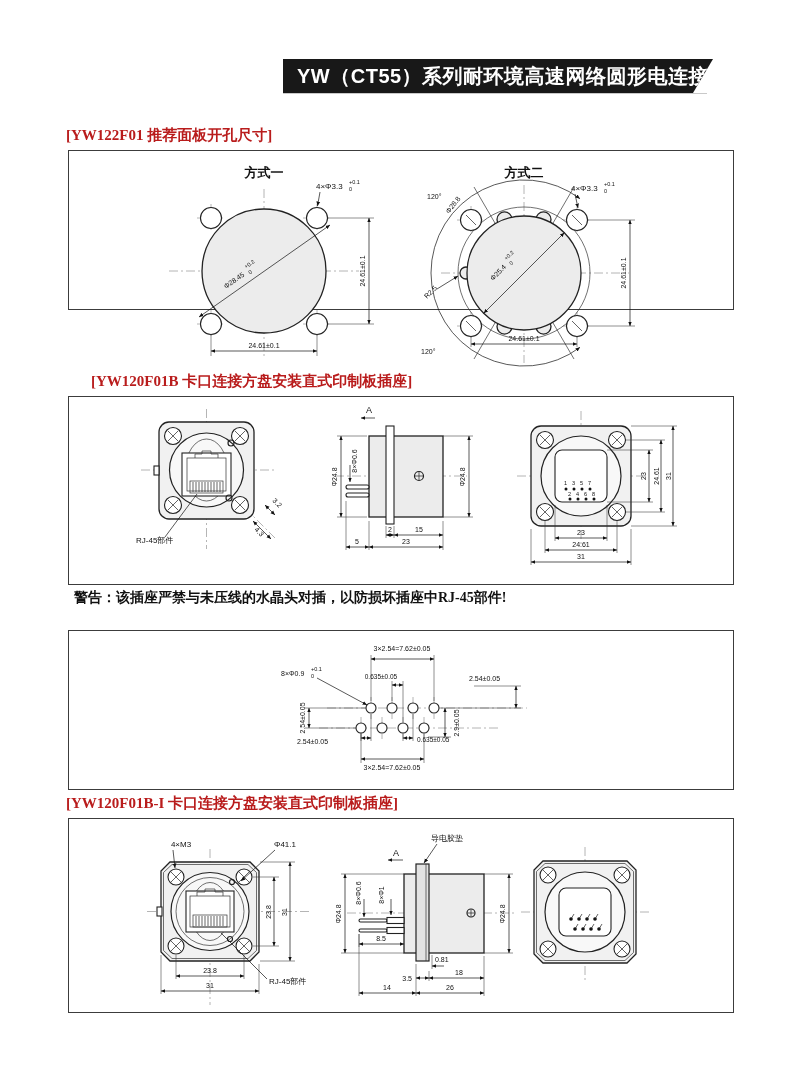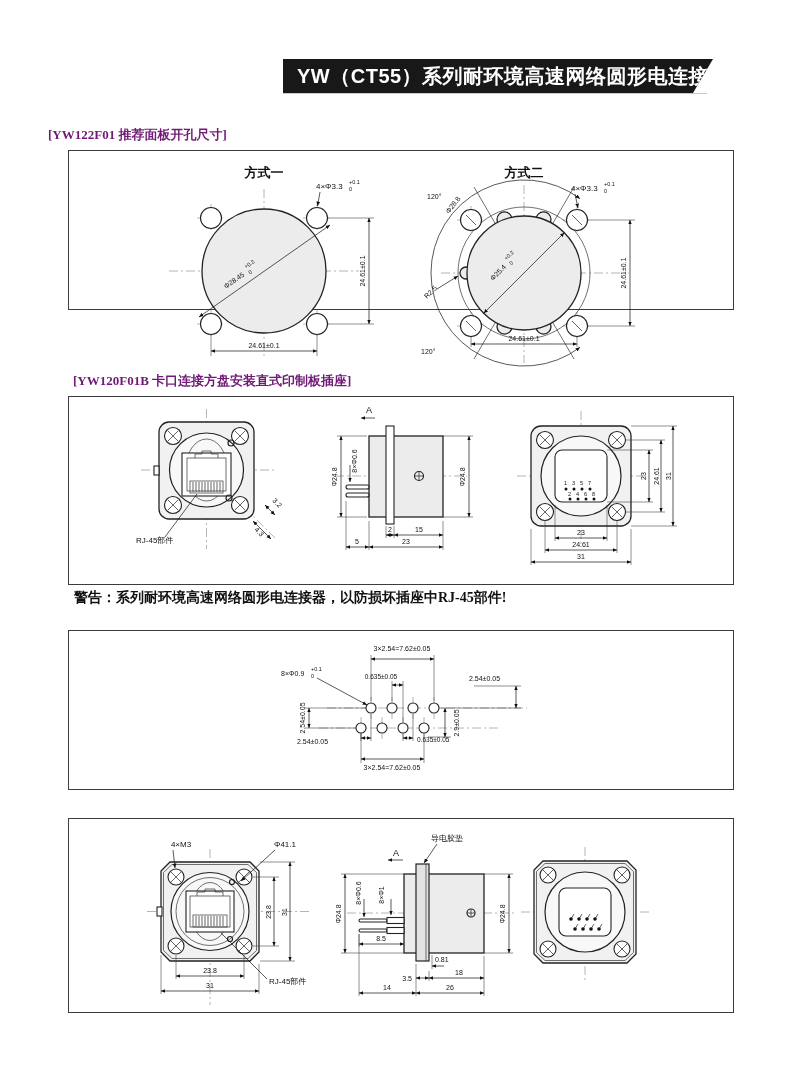--- a/index.html
+++ b/index.html
@@ -4,21 +4,21 @@
 <style>
   html,body{margin:0;padding:0;background:#fff;}
   .page{position:relative;width:800px;height:1086px;background:#fff;overflow:hidden;
         font-family:"Liberation Serif",serif;}
   .banner{position:absolute;left:283px;top:59px;width:430px;height:34px;background:#181818;
           clip-path:polygon(0 0,100% 0,calc(100% - 20px) 100%,0 100%);
           color:#fff;font-family:"Liberation Sans",sans-serif;font-weight:bold;
           font-size:20px;line-height:34px;padding-left:14px;box-sizing:border-box;
           letter-spacing:0.5px;white-space:nowrap;}
   .banner-shadow{position:absolute;left:283px;top:93px;width:424px;height:1px;background:#c9c9c9;}
-  .sec-heading{position:absolute;left:48px;font-weight:bold;font-size:13px;color:#701a75;white-space:nowrap;}
+  .sec-heading{position:absolute;left:66px;font-weight:bold;font-size:15px;color:#b91c1c;white-space:nowrap;}
   .warning{position:absolute;left:74px;font-weight:bold;font-size:14px;color:#111;white-space:nowrap;}
   .box{position:absolute;left:68px;width:666px;border:1.5px solid #3c3c3c;box-sizing:border-box;background:#fff;}
   svg{display:block;}
   svg text{font-family:"Liberation Sans",sans-serif;font-size:8px;fill:#111;}
   .ttl{font-family:"Liberation Serif",serif;font-size:13px;font-weight:bold;}
   .t9{font-size:9px;}.t7{font-size:7px;}.t65{font-size:6.5px;}.t5{font-size:5.5px;}
   .tol{font-size:5.5px;}
   .fillg{fill:#ececec;stroke:#222;stroke-width:1.3;}
   .plate{fill:#f1f1f1;stroke:#222;stroke-width:1.3;}
   .olf{fill:#f8f8f8;stroke:#222;stroke-width:1.2;}
@@ -238,21 +238,21 @@
         <line class="dim" x1="486" y1="141" x2="538" y2="141" marker-start="url(#a2)" marker-end="url(#a2)"></line>
         <text class="t7" x="512" y="138" text-anchor="middle">23</text>
         <line class="dim" x1="476" y1="153" x2="548" y2="153" marker-start="url(#a2)" marker-end="url(#a2)"></line>
         <text class="t7" x="512" y="150" text-anchor="middle">24.61</text>
         <line class="dim" x1="462" y1="165" x2="562" y2="165" marker-start="url(#a2)" marker-end="url(#a2)"></line>
         <text class="t7" x="512" y="162" text-anchor="middle">31</text>
       </g>
     </svg>
   </div>
 
-  <div class="warning" style="top:589px;">警告：系列耐环境高速网络圆形电连接器，以防损坏插座中RJ-45部件!</div>
+  <div class="warning" style="top:589px;">警告：该插座严禁与未压线的水晶头对插，以防损坏插座中RJ-45部件!</div>
 
   <div class="box" style="top:630px;height:160px;">
     <svg width="663" height="157" viewBox="0 0 663 157">
       <defs>
         <marker id="a3" viewBox="0 0 10 10" refX="8" refY="5" markerWidth="8" markerHeight="8" orient="auto-start-reverse">
           <path d="M0,1.6 L8,5 L0,8.4 z" fill="#111"></path>
         </marker>
       </defs>
       <g>
         <path class="cl" d="M258,77 H458 M250,97 H430"></path>
@@ -301,20 +301,21 @@
         <line class="dim" x1="376" y1="77" x2="376" y2="106" marker-start="url(#a3)" marker-end="url(#a3)"></line>
         <text class="t7" transform="translate(390,92) rotate(-90)" text-anchor="middle">2.9±0.05</text>
 
         <path class="ext" d="M292,102 V132 M355,102 V132"></path>
         <line class="dim" x1="292" y1="128" x2="355" y2="128" marker-start="url(#a3)" marker-end="url(#a3)"></line>
         <text class="t7" x="323" y="139" text-anchor="middle">3×2.54=7.62±0.05</text>
       </g>
     </svg>
   </div>
 
+  <div class="sec-heading" style="top:794px;">[YW120F01B-I 卡口连接方盘安装直式印制板插座]</div>
   <div class="box" style="top:818px;height:195px;">
     <svg width="663" height="192" viewBox="0 0 663 192">
       <defs>
         <marker id="a4" viewBox="0 0 10 10" refX="8" refY="5" markerWidth="8" markerHeight="8" orient="auto-start-reverse">
           <path d="M0,1.6 L8,5 L0,8.4 z" fill="#111"></path>
         </marker>
       </defs>
 
       <g>
         <path class="cl" d="M78,92.5 H240 M141,30 V186"></path>

